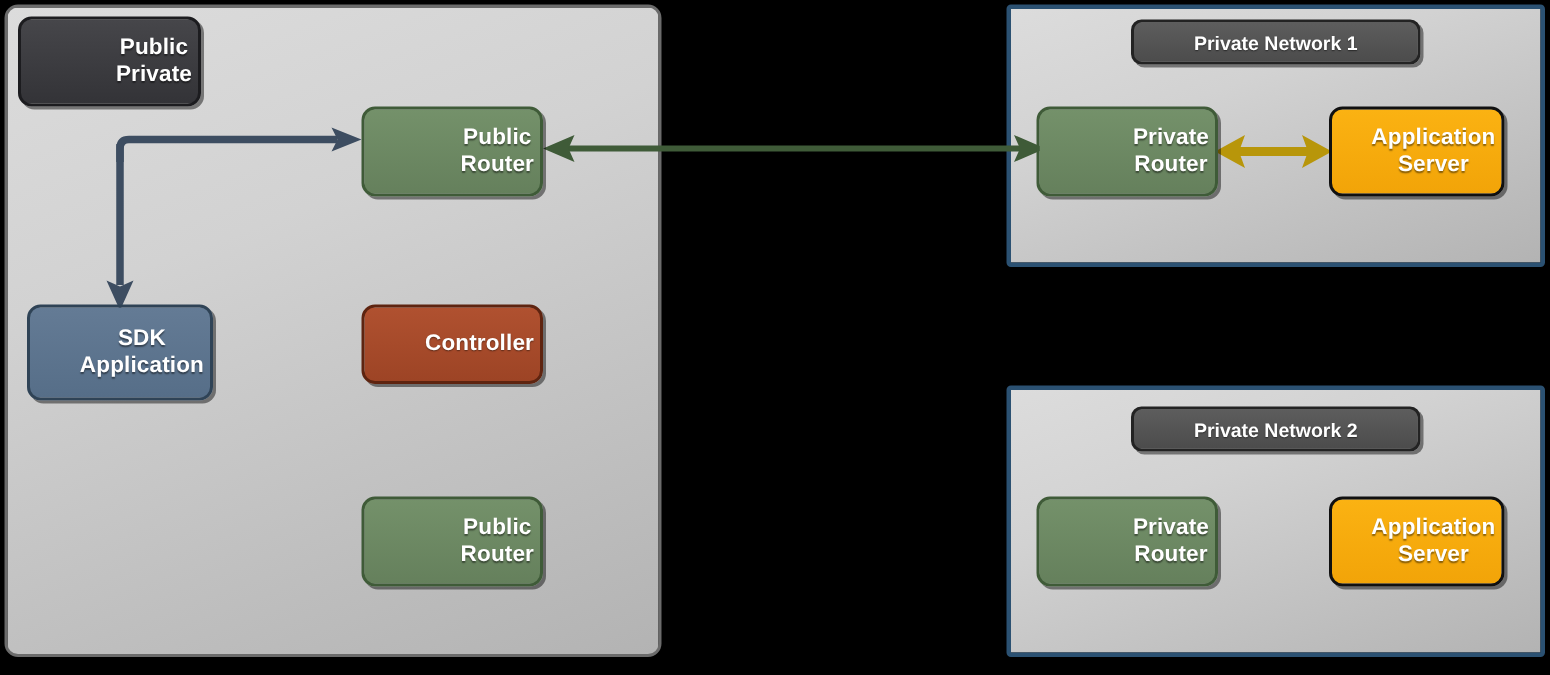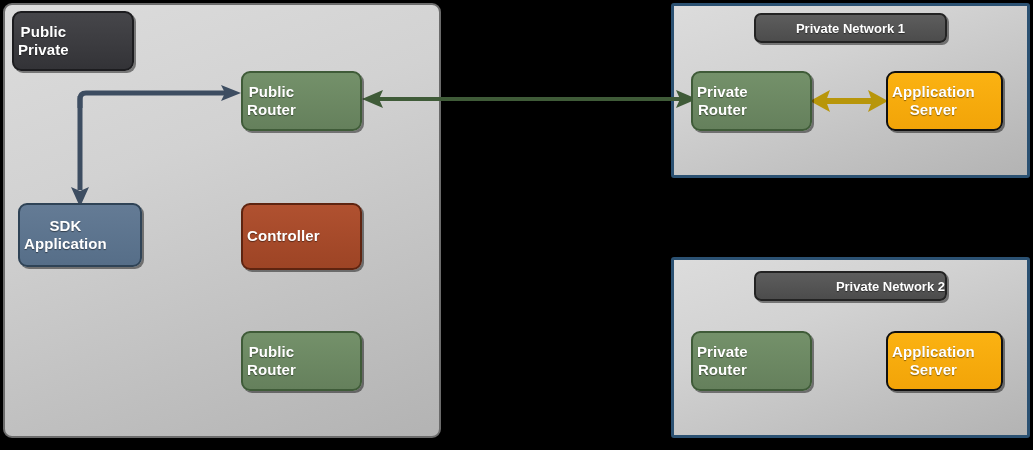--- a/index.html
+++ b/index.html
@@ -36,21 +36,21 @@
   }
   .zone-private-1 { top: 3px; height: 175px; }
   .zone-private-2 { top: 257px; height: 181px; }
 
   
   .node {
     position: absolute;
     box-sizing: border-box;
     display: flex;
     align-items: center;
-    justify-content: flex-start;
+    justify-content: flex-end;
     text-align: center;
     color: #ffffff;
     font-weight: bold;
     font-size: 15px;
     line-height: 1.22;
     border-radius: 9px;
     letter-spacing: 0.1px;
     text-shadow: 0 1px 1px rgba(0,0,0,0.45);
     box-shadow: 2px 2px 0 rgba(0,0,0,0.45);
     z-index: 5;
@@ -141,21 +141,21 @@
     </span>
   </div>
 
   <div class="node n-slate" style="left:18px;top:203px;width:124px;height:64px;">
     <span class="txt">
       <span>SDK</span><br>
       <span>Application</span>
     </span>
   </div>
 
-  <div class="node n-rust" style="left:241px;top:203px;width:121px;height:67px;">
+  <div class="node n-rust" style="left:241px;top:203px;width:121px;height:53px;">
     <span class="txt">Controller</span>
   </div>
 
   <div class="node n-green" style="left:241px;top:331px;width:121px;height:60px;">
     <span class="txt">
       <span>Public</span><br>
       <span>Router</span>
     </span>
   </div>
 
@@ -174,21 +174,21 @@
 
   <div class="node n-amber" style="left:886px;top:71px;width:117px;height:60px;">
     <span class="txt">
       <span>Application</span><br>
       <span>Server</span>
     </span>
   </div>
 
   <div class="zone zone-private zone-private-2"></div>
 
-  <div class="chip" style="left:754px;top:271px;width:193px;height:30px;justify-content:flex-end;">
+  <div class="chip" style="left:754px;top:271px;width:193px;height:30px;">
     <span>Private Network 2</span>
   </div>
 
   <div class="node n-green" style="left:691px;top:331px;width:121px;height:60px;">
     <span class="txt">
       <span>Private</span><br>
       <span>Router</span>
     </span>
   </div>
 

